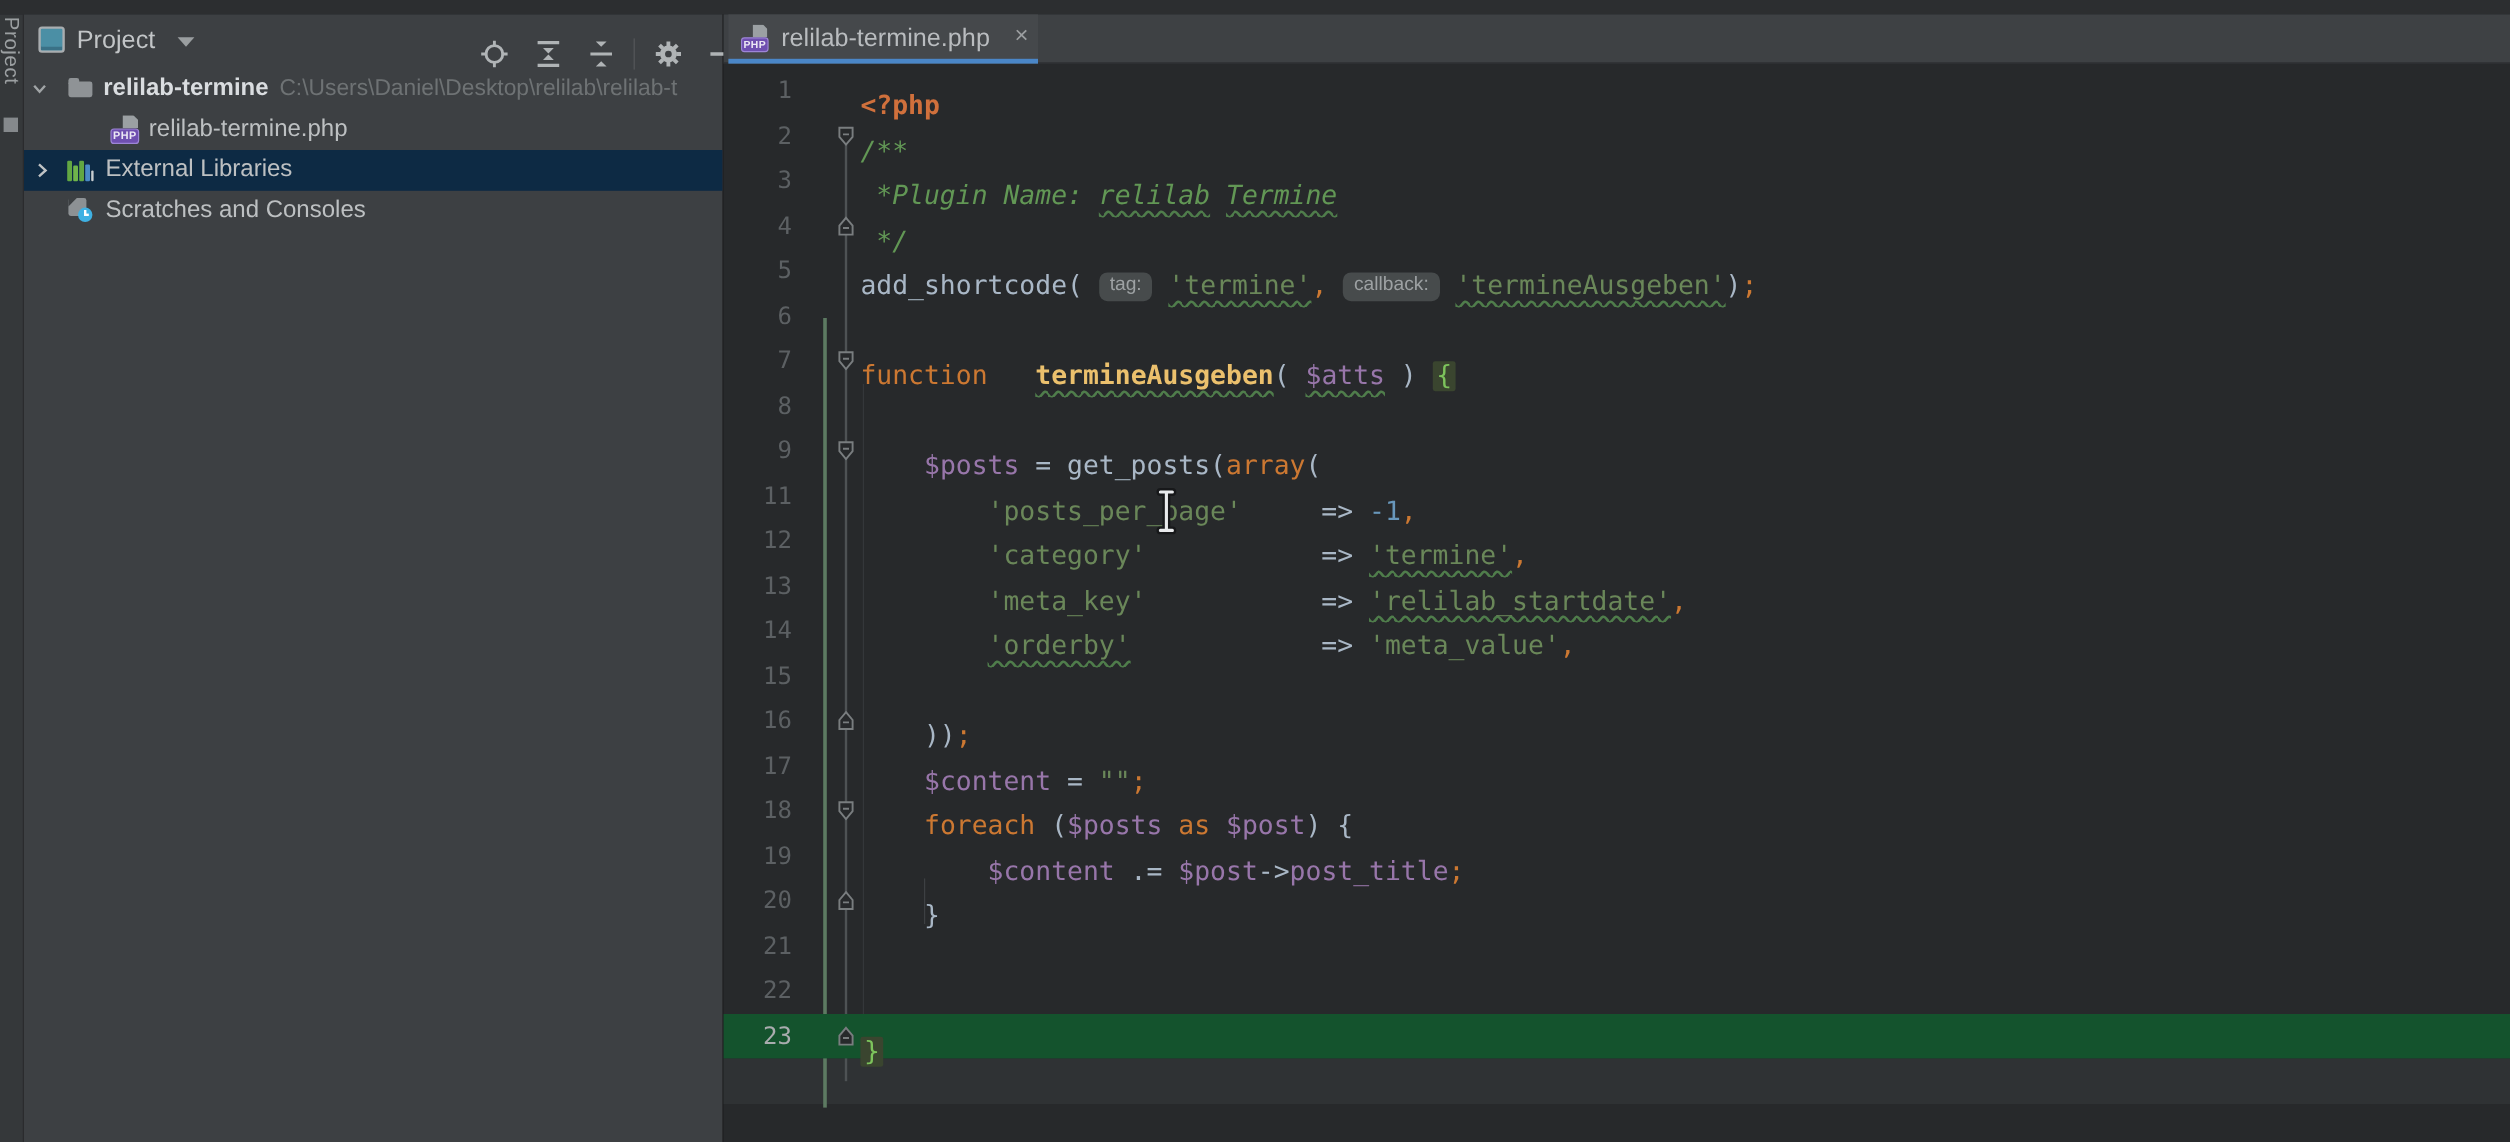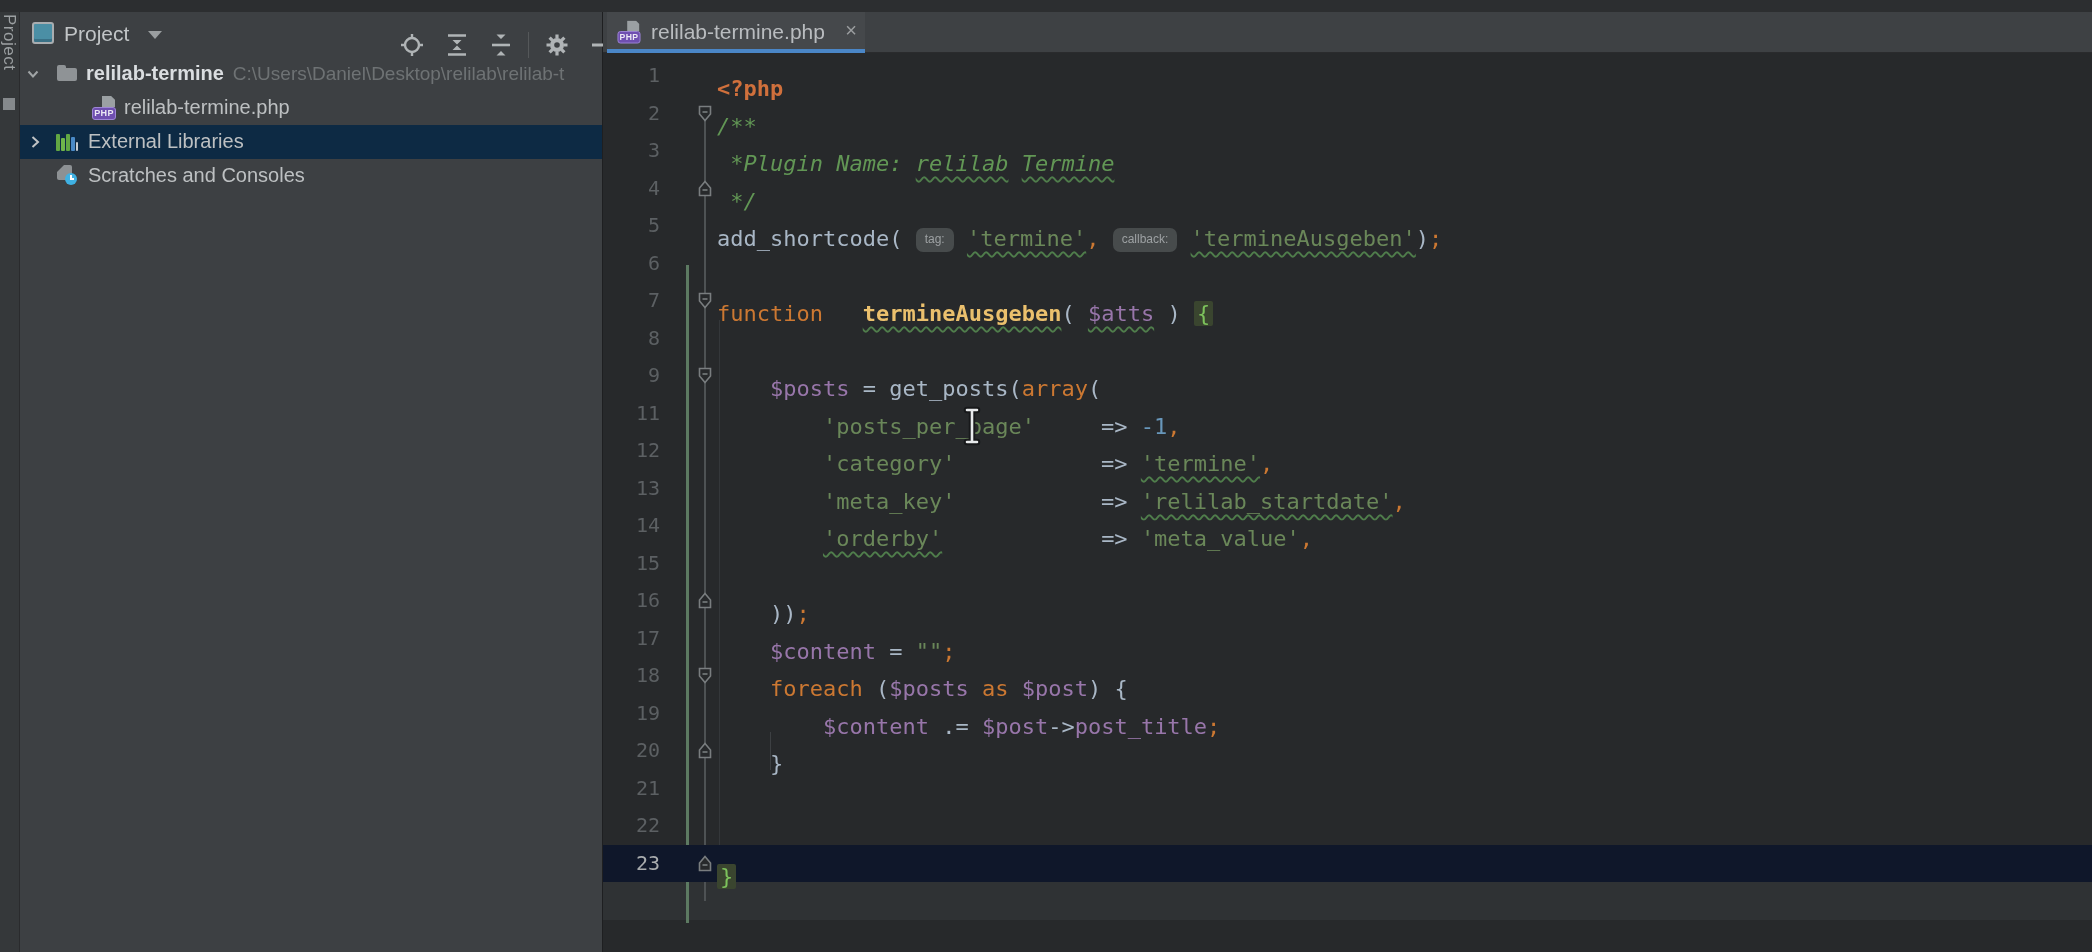--- a/index.html
+++ b/index.html
@@ -80,21 +80,21 @@
   .tk-str,.tk-strw{color:#6a8759;}
   .tk-cmt,.tk-cmtw{color:#629755;font-style:italic;}
   .tk-var,.tk-varw{color:#9876aa;}
   .tk-num{color:#6897bb;}
   .tk-punct{color:#cc7832;}
   .tk-fn{color:#ebc06d;font-weight:600;}
   .tk-strw,.tk-cmtw,.tk-varw,.tk-fn{
       text-decoration-line:underline;text-decoration-style:wavy;
       text-decoration-color:#4f7d4b;text-decoration-thickness:1.5px;text-underline-offset:5px;}
   .tk-brace{color:#7dc35c;background:#3a452f;border-radius:2px;padding:0 3px;}
-  .tk-hint{display:inline-block;font-family:"Liberation Sans",sans-serif;font-size:12px;
+  .tk-hint{display:inline-block;font-family:"Liberation Sans",sans-serif;font-size:16px;
       background:#474b4c;color:#9da1a3;border-radius:7px;padding:1px 9px 3px;
       position:relative;top:-3px;line-height:20px;}
   
   .mouse{position:absolute;left:958px;top:404px;z-index:9;pointer-events:none;}
   svg.icon{display:block;}
 </style>
 </head>
 <body>
 
 <div class="top-strip"></div>
@@ -318,21 +318,21 @@
             </svg></span>
           <pre class="codeln"><span class="tk-txt">    }</span></pre>
         </div>
         <div class="row">
           <span class="ln">21</span>
           <pre class="codeln"></pre>
         </div>
         <div class="row">
           <span class="ln">22</span>
         </div>
-        <div class="row current" style="background: #0f172a;">
+        <div class="row current" style="background: #14532d;">
           <span class="ln ln-cur">23</span>
           <span class="foldm"><svg width="14" height="17" viewBox="0 0 14 17">
               <path d="M7 1.5 12.5 8v7.5h-11V8z" fill="#27292b" stroke="#797d7f" stroke-width="1.6"></path>
               <path d="M4.5 10h5" stroke="#797d7f" stroke-width="1.6"></path>
             </svg></span>
           <pre class="codeln"><span class="tk-brace">}</span></pre>
         </div>
       </div>
   </div>
 </div>

